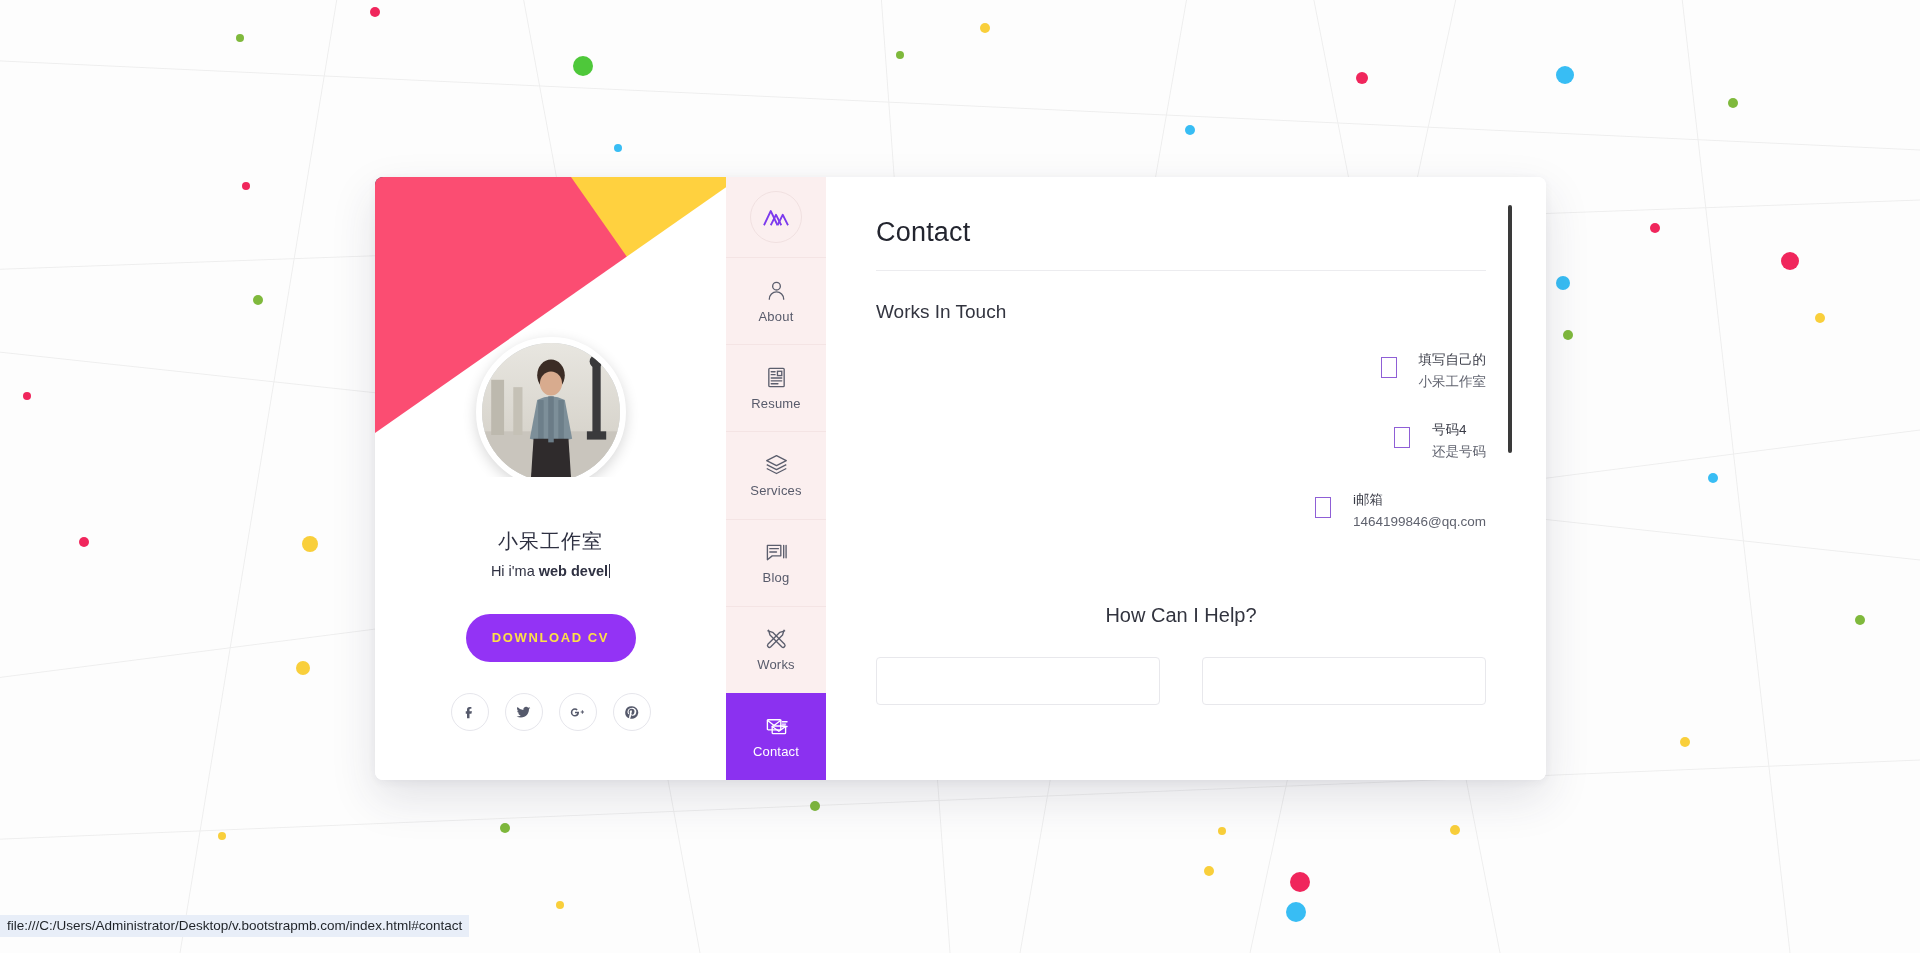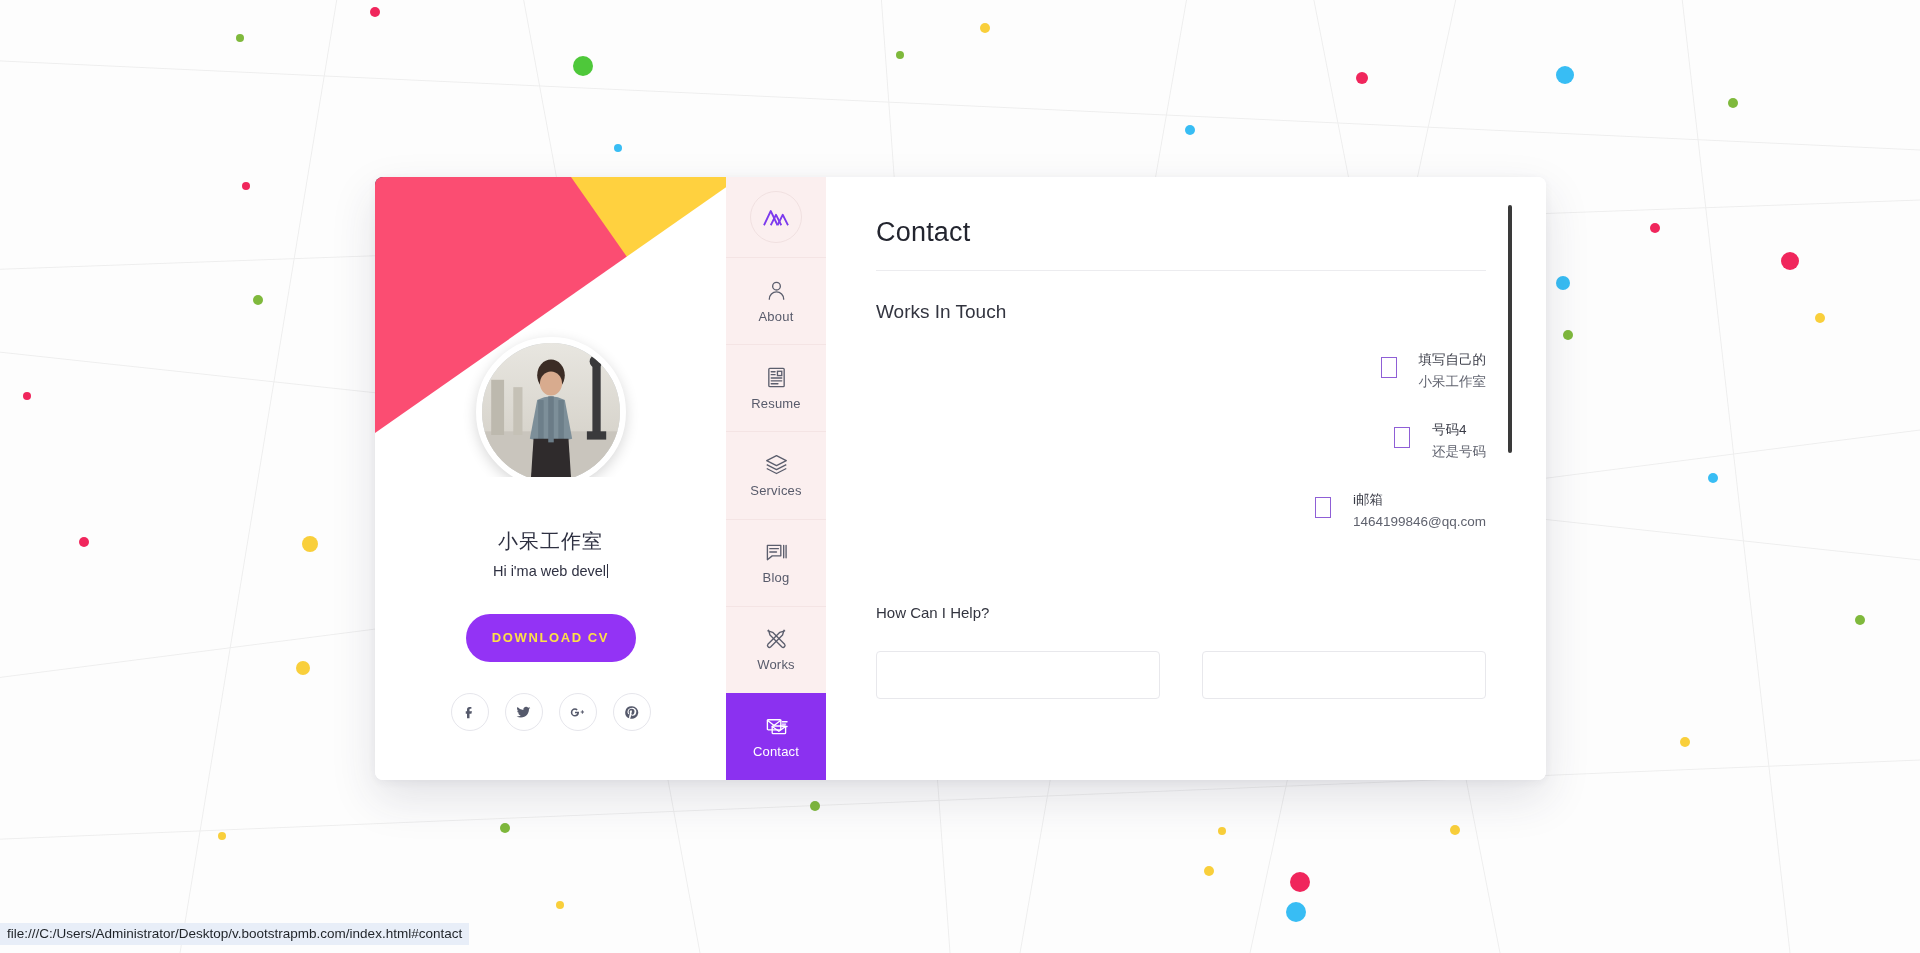--- a/index.html
+++ b/index.html
@@ -98,21 +98,21 @@
     font-weight: 400;
     letter-spacing: 1px;
     line-height: 1.2;
   }
   .profile-role {
     margin-top: 10px;
     font-size: 14.5px;
     color: #2f3142;
     font-weight: 400;
   }
-  .profile-role b { font-weight: 400; }
+  .profile-role b { font-weight: 700; }
   .type-cursor {
     display:inline-block;
     width:1px; height:14px;
     background:#2f3142;
     vertical-align:-2px;
     margin-left:1px;
   }
   .cv-btn {
     margin: 35px auto 0;
     display: block;
@@ -233,23 +233,24 @@
     color: #3a3c47;
     line-height: 1.65;
   }
   .contact-value {
     font-size: 13.5px;
     color: #5f626e;
     line-height: 1.65;
   }
   .help-title {
     margin-top: 49px;
-    font-size: 15px;
+    font-size: 20px;
     color: #32343f;
     font-weight: 400;
+    text-align: center;
   }
   .help-form {
     margin-top: 30px;
     display: flex;
     gap: 42px;
   }
   .help-field {
     flex: 1 1 0;
     height: 48px;
     border: 1px solid #e8e8ec;
@@ -274,21 +275,21 @@
     top: 0; left: 0;
     width: 4px; height: 248px;
     background: #3a3a3a;
     border-radius: 2px;
     cursor: pointer;
   }
 
   
   .statusbar {
     position: absolute;
-    left: 0; bottom: 8px;
+    left: 0; bottom: 16px;
     z-index: 9;
     background: #e8eef8;
     color: #1f2328;
     font-size: 13.5px;
     padding: 3px 7px 4px;
     white-space: nowrap;
     font-family: "Liberation Sans", sans-serif;
   }
 </style>
 </head>

